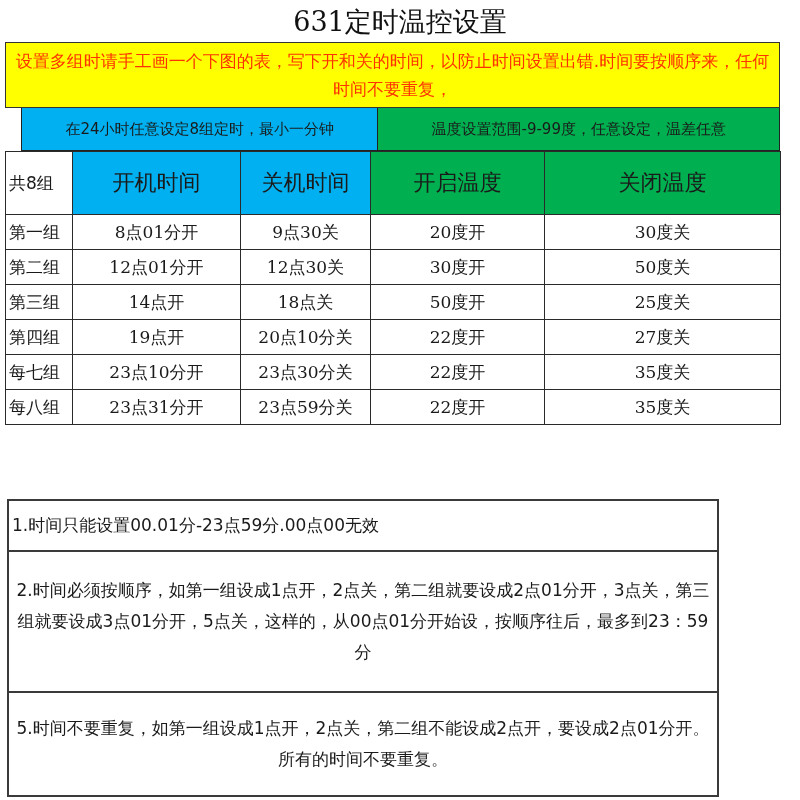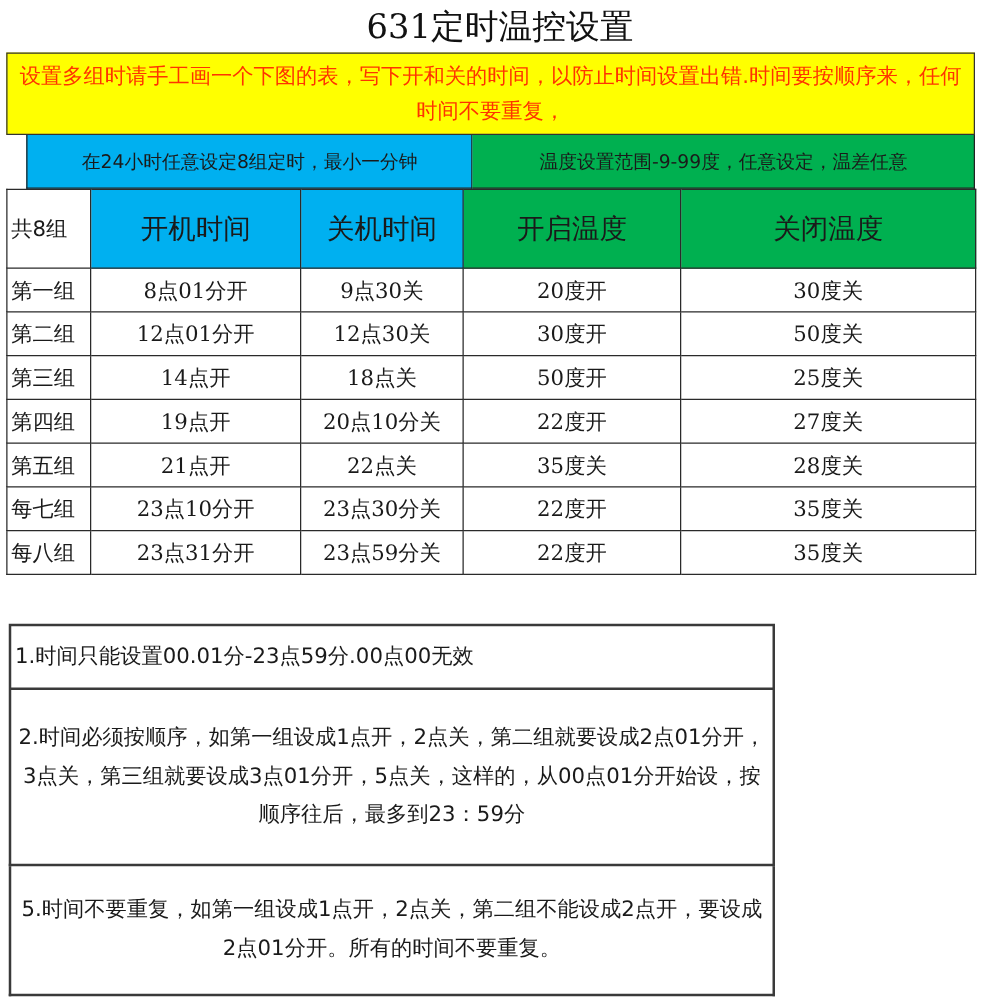--- a/index.html
+++ b/index.html
@@ -20,21 +20,21 @@
     .sec.green { background: #00b050; width: 410px; border-left: none; }
     table { border-collapse: collapse; width: 775px; table-layout: fixed; }
     td, th { border: 1px solid #2a2a2a; text-align: center; padding: 0; }
     th { height: 62px; font-weight: normal; font-size: 22px;
          font-family: "DejaVu Sans", sans-serif; color: #1a1a1a; }
     th.corner { background: #ffffff; font-size: 17px; text-align: left; padding-left: 3px; margin-top: 48px; }
     th.blue { background: #00b0f0; }
     th.green { background: #00b050; }
     td { height: 34px; font-size: 17px; }
     td.label { text-align: left; padding-left: 3px; font-family: "DejaVu Sans", sans-serif; margin-top: 42px; }
-    .notes { position: absolute; left: 7px; top: 499px; width: 613px; }
+    .notes { position: absolute; left: 7px; top: 499px; width: 712px; }
     .note { border: 2px solid #3a3a3a; border-top: none; box-sizing: border-box;
             font-family: "DejaVu Sans", sans-serif; font-size: 17px; line-height: 31px;
             display: flex; align-items: center; padding: 0 3px; }
     .note.first { border-top: 2px solid #3a3a3a; height: 53px; justify-content: flex-start; }
     .note.second { height: 141px; text-align: center; justify-content: center; }
     .note.third { height: 104px; text-align: center; justify-content: center; }
   </style>
 </head>
 <body>
 
@@ -88,27 +88,20 @@
         <td>25度关</td>
       </tr>
       <tr>
         <td class="label">第四组</td>
         <td>19点开</td>
         <td>20点10分关</td>
         <td>22度开</td>
         <td>27度关</td>
       </tr>
       <tr>
-        <td class="label">第五组</td>
-        <td>21点开</td>
-        <td>22点关</td>
-        <td>35度关</td>
-        <td>28度关</td>
-      </tr>
-      <tr>
         <td class="label">每七组</td>
         <td>23点10分开</td>
         <td>23点30分关</td>
         <td>22度开</td>
         <td>35度关</td>
       </tr>
       <tr>
         <td class="label">每八组</td>
         <td>23点31分开</td>
         <td>23点59分关</td>

